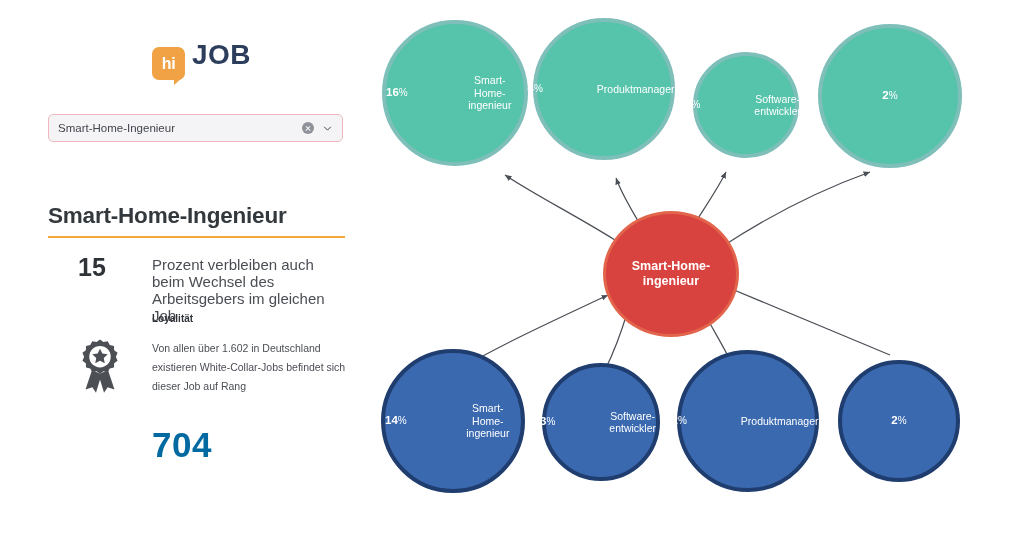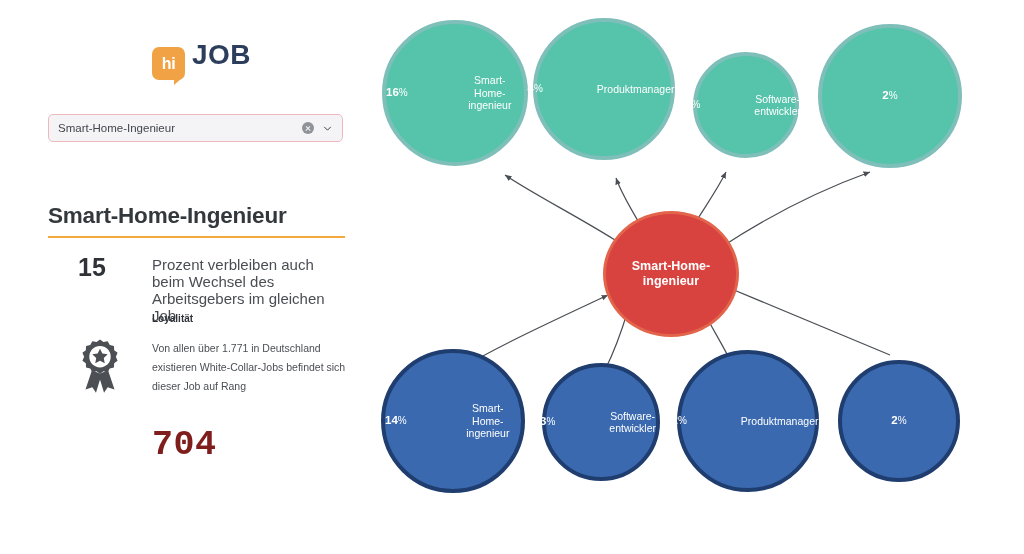--- a/index.html
+++ b/index.html
@@ -163,23 +163,22 @@
     left: 74px; top: 338px;
     width: 52px; height: 58px;
   }
 
   
   .rank-number {
     position: absolute;
     left: 152px; top: 425px;
     font-size: 35px;
     font-weight: bold;
-    color: #7f1d1d;
+    color: #0369a1;
     letter-spacing: 0.5px;
-    font-family: Liberation Mono, monospace;
   }
 
   
   .diagram {
     position: absolute;
     left: 370px; top: 0;
     width: 654px; height: 554px;
   }
   .edges {
     position: absolute;
@@ -259,21 +258,21 @@
   <svg class="badge-icon" viewBox="0 0 64 72">
     <g fill="#4C4F54">
       <path d="M22 40 L14 64 L22.5 61 L27 68 L34 45 Z"></path>
       <path d="M42 40 L50 64 L41.5 61 L37 68 L30 45 Z"></path>
     </g>
     <path fill="#4C4F54" d="M32 2 l4.3 3.1 5.2 -1.1 2.6 4.6 5.2 1.2 0.3 5.3 4.2 3.2 -2.1 4.9 2.1 4.9 -4.2 3.2 -0.3 5.3 -5.2 1.2 -2.6 4.6 -5.2 -1.1 -4.3 3.1 -4.3 -3.1 -5.2 1.1 -2.6 -4.6 -5.2 -1.2 -0.3 -5.3 -4.2 -3.2 2.1 -4.9 -2.1 -4.9 4.2 -3.2 0.3 -5.3 5.2 -1.2 2.6 -4.6 5.2 1.1 Z"></path>
     <circle cx="32" cy="23.2" r="13.3" fill="#ffffff"></circle>
     <path fill="#4C4F54" d="M32 13.2 l2.9 6.1 6.7 0.9 -4.9 4.6 1.2 6.6 -5.9 -3.2 -5.9 3.2 1.2 -6.6 -4.9 -4.6 6.7 -0.9 Z"></path>
   </svg>
 
-  <div class="stat-text2">Von allen über 1.771 in Deutschland existieren White-Collar-Jobs befindet sich dieser Job auf Rang</div>
+  <div class="stat-text2">Von allen über 1.602 in Deutschland existieren White-Collar-Jobs befindet sich dieser Job auf Rang</div>
 
   <div class="rank-number">704</div>
 </div>
 
 <div class="diagram">
 
   <svg class="edges" viewBox="0 0 654 554">
     <defs>
       <marker id="ah" viewBox="0 0 10 10" refX="9" refY="5" markerWidth="6" markerHeight="6" orient="auto-start-reverse">
         <path d="M0 1 L9 5 L0 9 z" fill="#4A4E55"></path>

